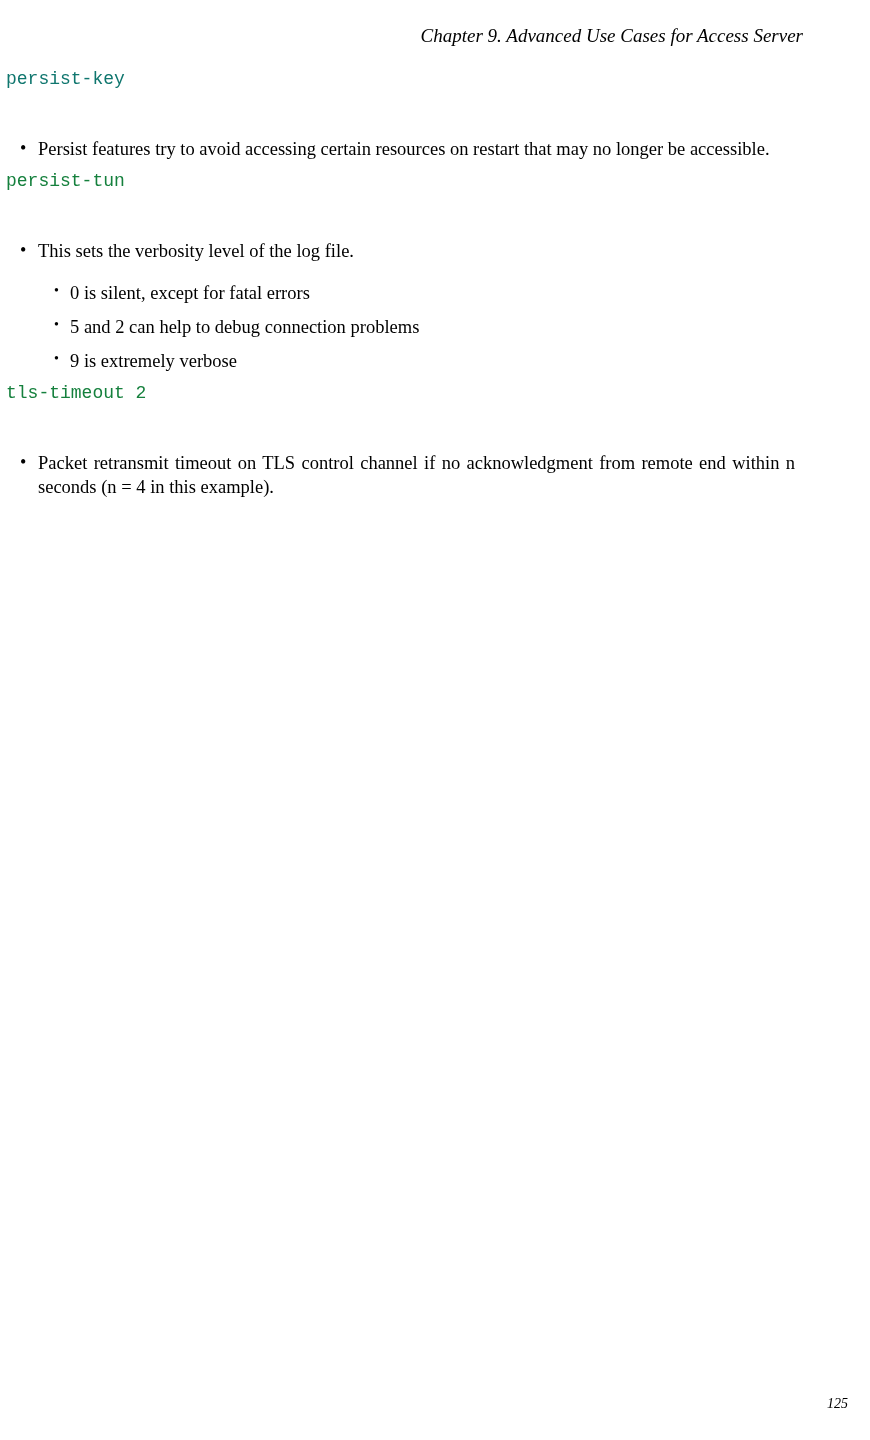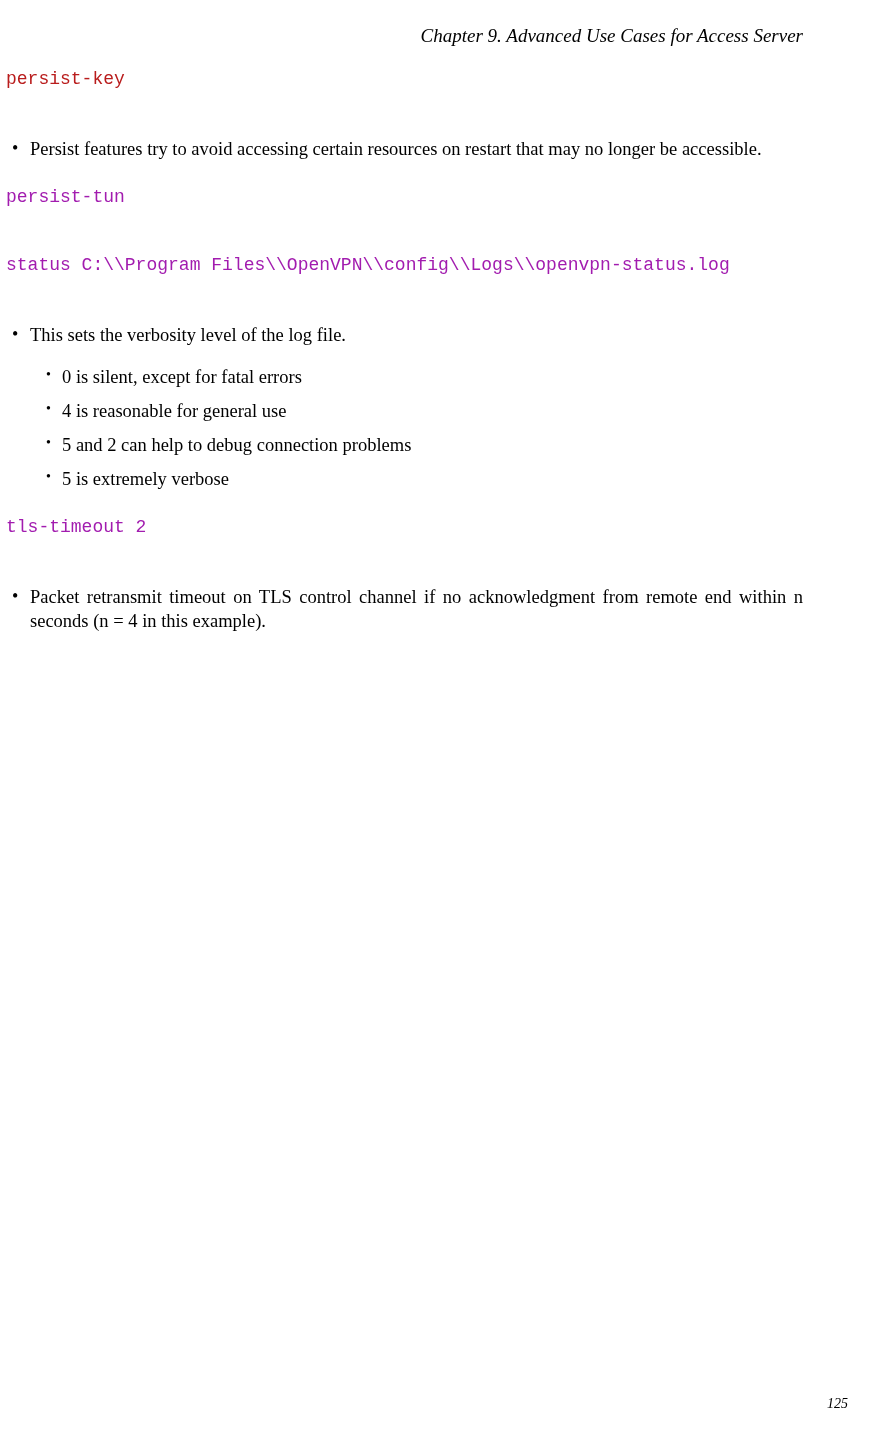--- a/index.html
+++ b/index.html
@@ -22,40 +22,40 @@
   }
   .header {
     font-style: italic;
     text-align: right;
     padding-right: 22px;
     font-size: 19px;
     margin-bottom: 22px;
   }
   .code {
     font-family: "Courier New", Courier, monospace;
-    color: #b91c1c;
+    color: #0f766e;
     font-size: 18px;
     padding: 0 0 0 6px;
     margin-top: 6px;
     margin-bottom: 48px;
     letter-spacing: 0px;
   }
   .code2 {
     font-family: "Courier New", Courier, monospace;
-    color: #a21caf;
+    color: #15803d;
     font-size: 18px;
     padding: 0 0 0 6px;
-    margin-top: 26px;
+    margin-top: 10px;
     margin-bottom: 48px;
     letter-spacing: 0px;
   }
   ul.outer {
     list-style: none;
     padding: 0 22px 0 12px;
-    margin: 0;
+    margin: 8px;
   }
   ul.outer > li {
     position: relative;
     padding-left: 18px;
     text-align: justify;
     line-height: 1.3;
     margin-bottom: 4px;
   }
   ul.outer > li::before {
     content: "•";
@@ -99,32 +99,30 @@
 
   <div class="code">persist-key</div>
 
   <ul class="outer">
     <li>Persist features try to avoid accessing certain resources on restart that may no longer be accessible.</li>
   </ul>
 
   <div class="code2">persist-tun</div>
 
 
-  <div class="code2">status C:\\Program Files\\OpenVPN\\config\\Logs\\openvpn-status.log</div>
 
 
 
   <ul class="outer">
     <li>
       <span>This sets the verbosity level of the log file.</span>
       <ul class="inner">
         <li>0 is silent, except for fatal errors</li>
-        <li>4 is reasonable for general use</li>
         <li>5 and 2 can help to debug connection problems</li>
-        <li>5 is extremely verbose</li>
+        <li>9 is extremely verbose</li>
       </ul>
     </li>
   </ul>
 
   <div class="code2">tls-timeout 2</div>
 
   <ul class="outer">
     <li>Packet retransmit timeout on TLS control channel if no acknowledgment from remote end within n seconds (n = 4 in this example).</li>
   </ul>
 

